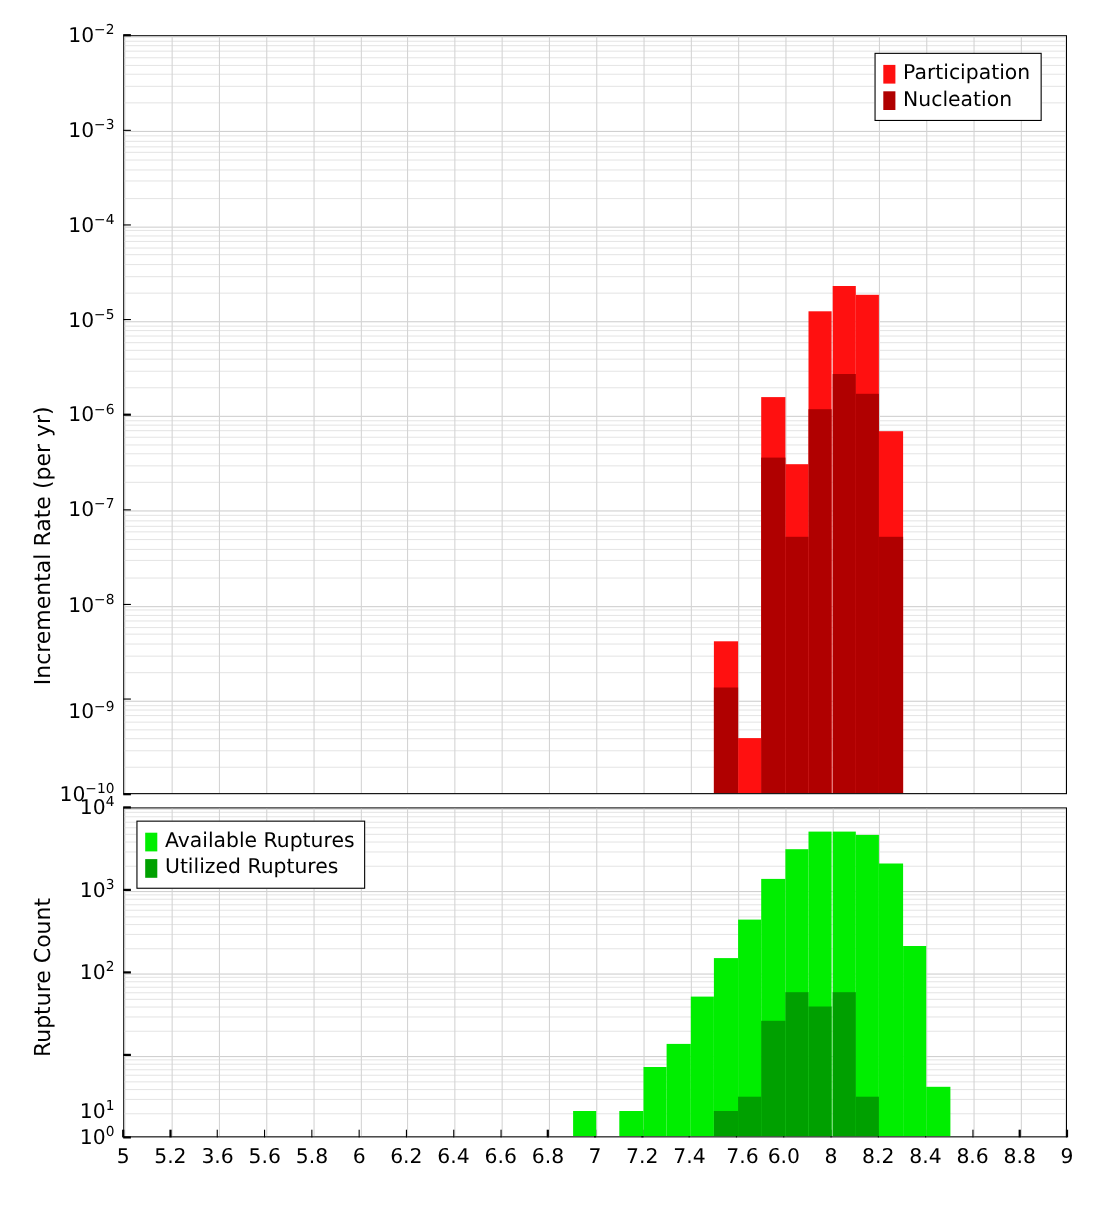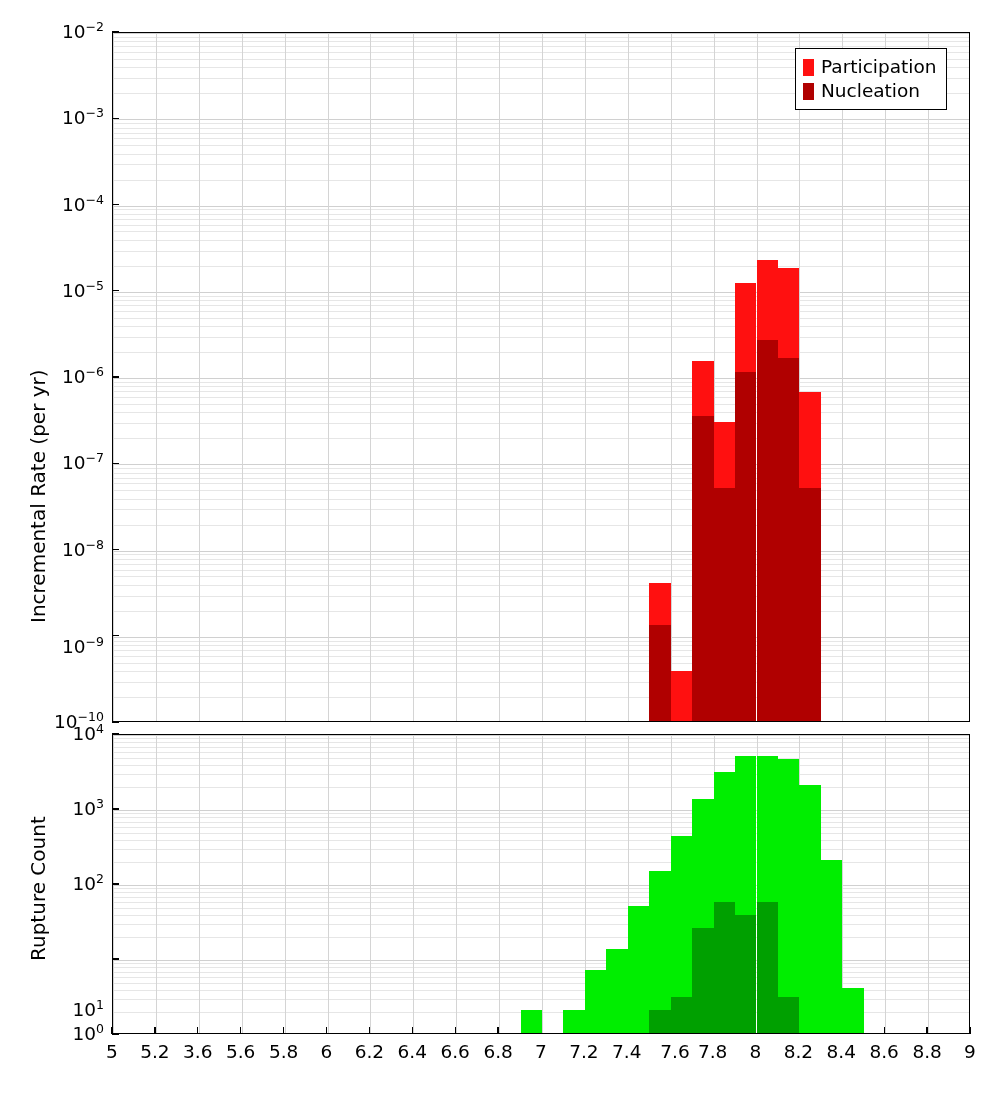--- a/index.html
+++ b/index.html
@@ -423,20 +423,30 @@
       <div class="tick-mark-y" style="left: 112px; top: 883.3px; position: absolute;"></div>
       <div class="ytick-label" style="width: 96px; left: 8px; top: 871px;">10<sup>2</sup></div>
       <div class="tick-mark-y" style="left: 112px; top: 808.3px; position: absolute;"></div>
       <div class="ytick-label" style="width: 96px; left: 8px; top: 796px;">10<sup>3</sup></div>
       <div class="tick-mark-y" style="left: 112px; top: 733.3px; position: absolute;"></div>
       <div class="ytick-label" style="width: 96px; left: 8px; top: 721px;">10<sup>4</sup></div>
     </div>
 
   <div class="ylabel" id="ylabel-bottom" style="left:26px; top:961px; transform: rotate(-90deg);">Rupture Count</div>
 
+  <div class="legend" id="legend-bottom">
+    <div class="legend-row">
+      <span class="legend-swatch" style="background:#00ee00;"></span>
+      <span class="legend-text">Available Ruptures</span>
+    </div>
+    <div class="legend-row">
+      <span class="legend-swatch" style="background:#00a000;"></span>
+      <span class="legend-text">Utilized Ruptures</span>
+    </div>
+  </div>
 
   <div id="xticklabels">
       <div class="tick-mark-x" style="position: absolute; left: 111.3px; top: 1027px;"></div>
       <div class="xtick-label" style="left: 72px; width: 80px; top: 1041px;">5</div>
       <div class="tick-mark-x" style="position: absolute; left: 154.2px; top: 1027px;"></div>
       <div class="xtick-label" style="left: 114.9px; width: 80px; top: 1041px;">5.2</div>
       <div class="tick-mark-x" style="position: absolute; left: 197.1px; top: 1027px;"></div>
       <div class="xtick-label" style="left: 157.8px; width: 80px; top: 1041px;">3.6</div>
       <div class="tick-mark-x" style="position: absolute; left: 240px; top: 1027px;"></div>
       <div class="xtick-label" style="left: 200.7px; width: 80px; top: 1041px;">5.6</div>
@@ -454,21 +464,21 @@
       <div class="xtick-label" style="left: 458.1px; width: 80px; top: 1041px;">6.8</div>
       <div class="tick-mark-x" style="position: absolute; left: 540.3px; top: 1027px;"></div>
       <div class="xtick-label" style="left: 501px; width: 80px; top: 1041px;">7</div>
       <div class="tick-mark-x" style="position: absolute; left: 583.2px; top: 1027px;"></div>
       <div class="xtick-label" style="left: 543.9px; width: 80px; top: 1041px;">7.2</div>
       <div class="tick-mark-x" style="position: absolute; left: 626.1px; top: 1027px;"></div>
       <div class="xtick-label" style="left: 586.8px; width: 80px; top: 1041px;">7.4</div>
       <div class="tick-mark-x" style="position: absolute; left: 669px; top: 1027px;"></div>
       <div class="xtick-label" style="left: 635px; width: 80px; top: 1041px;">7.6</div>
       <div class="tick-mark-x" style="position: absolute; left: 711.9px; top: 1027px;"></div>
-      <div class="xtick-label" style="left: 672.6px; width: 80px; top: 1041px;">7.8</div>
+      <div class="xtick-label" style="left: 672.6px; width: 80px; top: 1041px;">6.0</div>
       <div class="tick-mark-x" style="position: absolute; left: 754.8px; top: 1027px;"></div>
       <div class="xtick-label" style="left: 715.5px; width: 80px; top: 1041px;">8</div>
       <div class="tick-mark-x" style="position: absolute; left: 797.7px; top: 1027px;"></div>
       <div class="xtick-label" style="left: 758.4px; width: 80px; top: 1041px;">8.2</div>
       <div class="tick-mark-x" style="position: absolute; left: 840.6px; top: 1027px;"></div>
       <div class="xtick-label" style="left: 801.3px; width: 80px; top: 1041px;">8.4</div>
       <div class="tick-mark-x" style="position: absolute; left: 883.5px; top: 1027px;"></div>
       <div class="xtick-label" style="left: 844.2px; width: 80px; top: 1041px;">8.6</div>
       <div class="tick-mark-x" style="position: absolute; left: 926.4px; top: 1027px;"></div>
       <div class="xtick-label" style="left: 887.1px; width: 80px; top: 1041px;">8.8</div>

